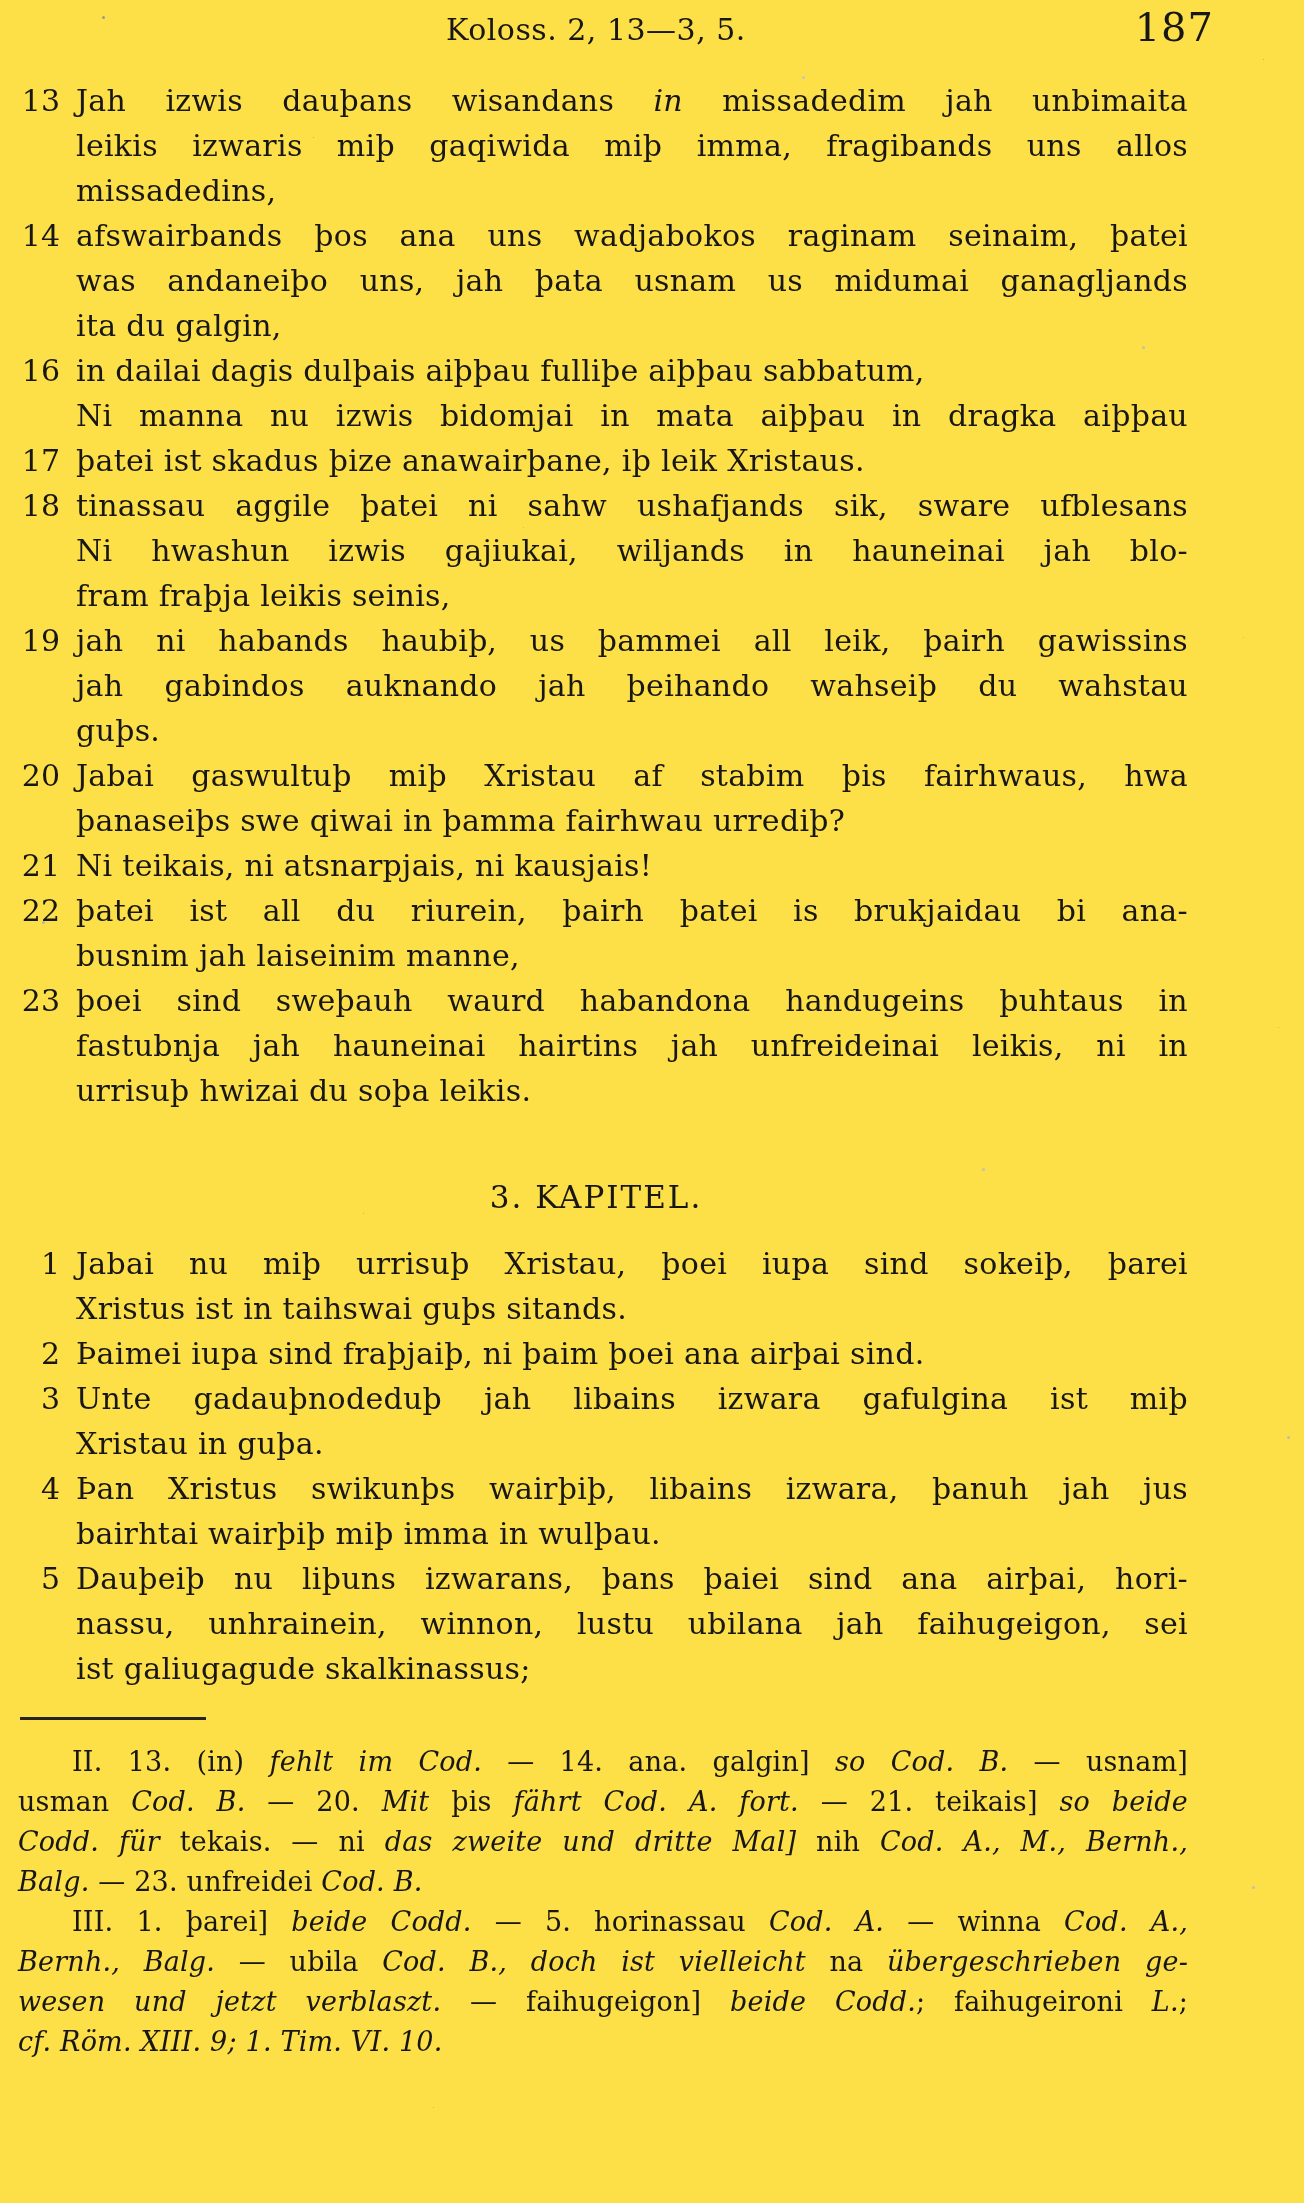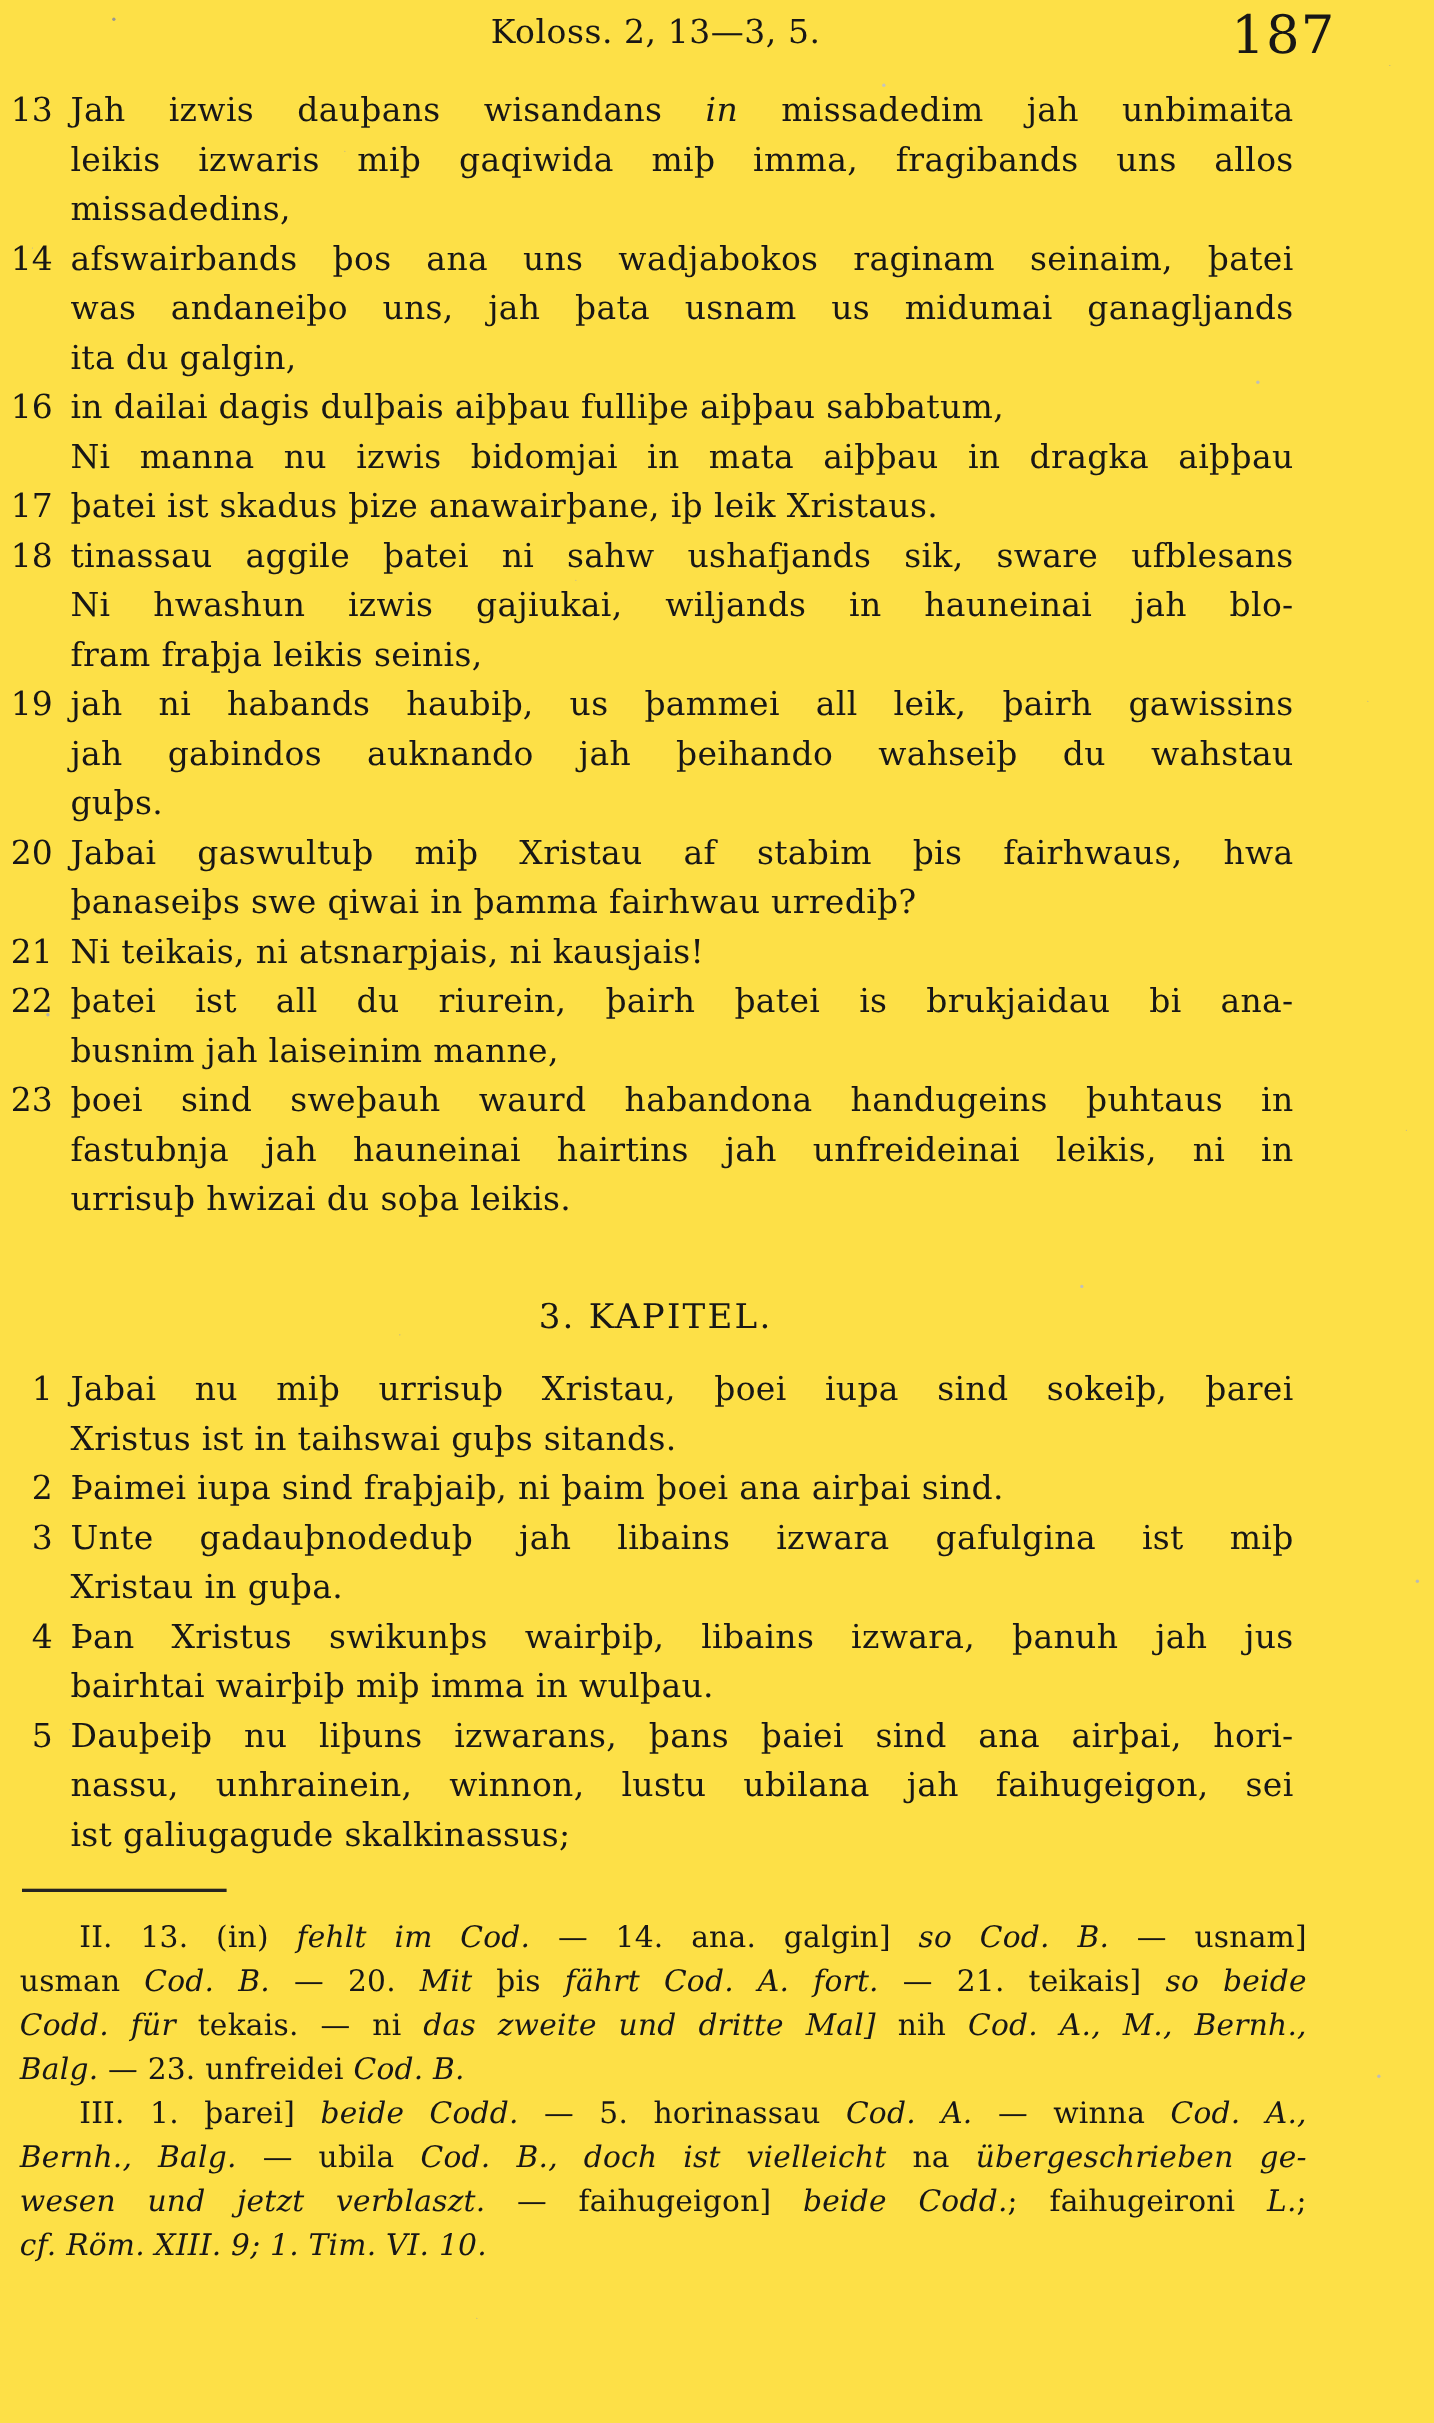--- a/index.html
+++ b/index.html
@@ -13,24 +13,24 @@
     overflow:hidden;
   }
   
   .header{position:relative;height:66px;padding-top:12px;}
   .running-head{
     display:block;margin-left:76px;width:1040px;
     text-align:center;font-size:30px;letter-spacing:.5px;
   }
   .page-number{
     position:absolute;top:4px;right:90px;
-    font-size:48px;letter-spacing:1px;
-  }
-  
-  .verses{margin-left:8px;}
+    font-size:40px;letter-spacing:1px;
+  }
+  
+  .verses{margin-left:20px;}
   .verse{display:flex;align-items:flex-start;}
   .vnum{
     flex:0 0 40px;width:40px;text-align:right;
     font-size:30px;line-height:45px;
   }
   .vtext{margin-left:16px;width:1112px;font-size:30px;line-height:45px;letter-spacing:.3px;}
   .vline{white-space:normal;}
   .j{text-align:justify;text-align-last:justify;}
   .it{font-style:italic;}
   

